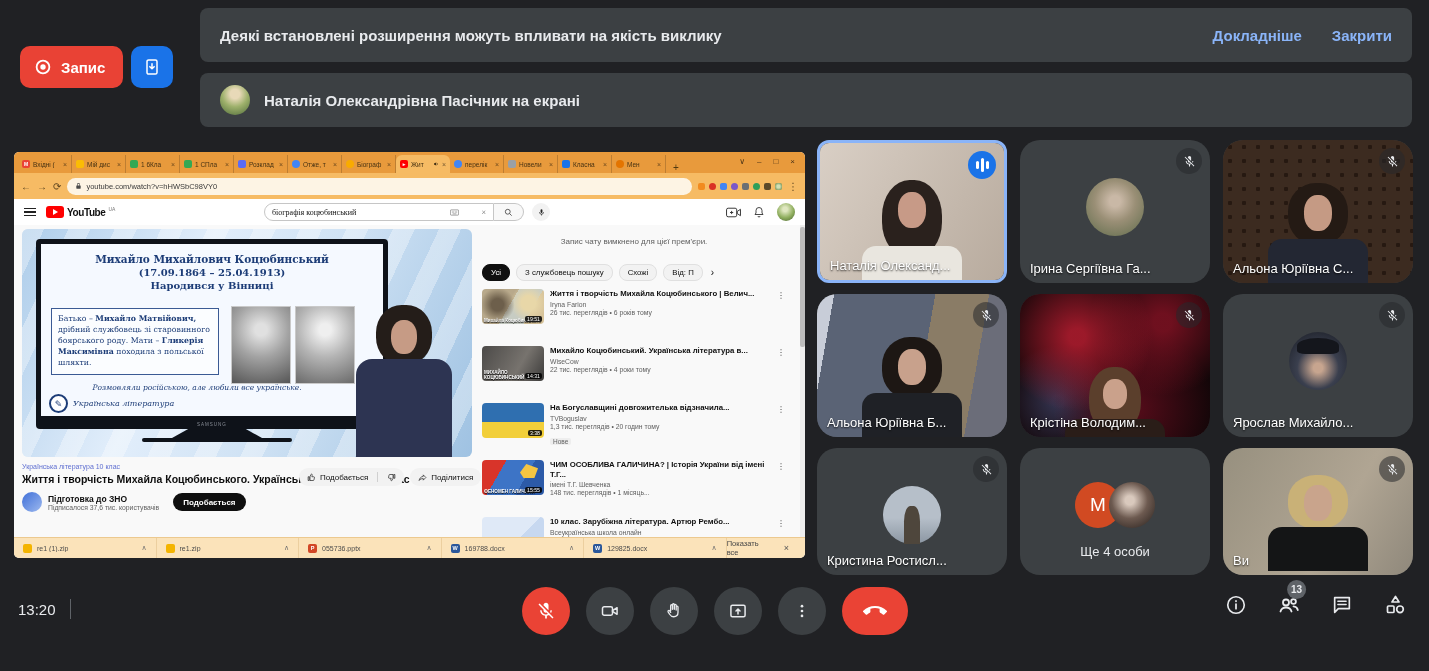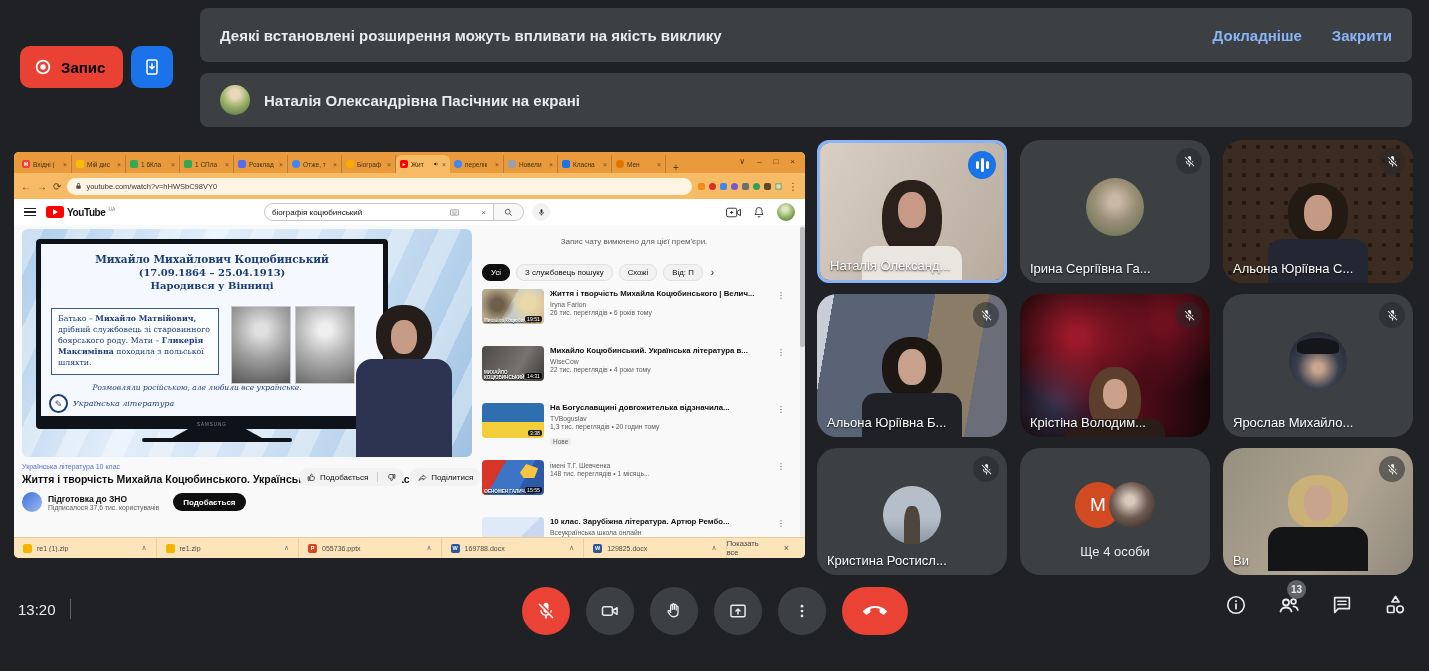--- a/index.html
+++ b/index.html
@@ -3,21 +3,21 @@
 <meta charset="utf-8">
 <style>
   * { margin:0; padding:0; box-sizing:border-box; }
   html,body { background:#202124; }
   body { font-family:"Liberation Sans", sans-serif; }
   .stage { position:relative; width:1429px; height:671px; background:#202124; overflow:hidden; }
 
   
   .record-btn { position:absolute; left:20px; top:46px; height:42px; padding:0 18px 0 14px;
     background:#e94235; border-radius:10px; display:flex; align-items:center; gap:9px;
-    color:#000000; font-size:15px; font-weight:700; cursor:pointer; }
+    color:#ffffff; font-size:15px; font-weight:700; cursor:pointer; }
   .capture-btn { position:absolute; left:131px; top:46px; width:42px; height:42px;
     background:#1a73e8; border-radius:10px; display:flex; align-items:center; justify-content:center; cursor:pointer; }
   .notif { position:absolute; left:200px; right:17px; height:54px; background:#3c4043;
     border-radius:8px; display:flex; align-items:center; padding:0 20px; color:#e8eaed; font-size:15px; }
   .notif.one { top:8px; font-weight:600; }
   .notif.two { top:73px; font-weight:600; }
   .notif .links { margin-left:auto; display:flex; gap:30px; }
   .notif .links span { color:#8ab4f8; font-weight:600; cursor:pointer; }
   .notif .p-avatar { width:30px; height:30px; border-radius:50%; margin-right:14px; flex:0 0 auto;
     background: radial-gradient(circle at 50% 30%, #e8d9b8 18%, #9db06b 50%, #4f6b3a 100%); }
@@ -52,21 +52,21 @@
     display:flex; align-items:center; padding:0 10px; }
   .burger { width:12px; display:flex; flex-direction:column; gap:2px; margin-right:10px; cursor:pointer; }
   .burger i { height:1.5px; background:#222; display:block; }
   .yt-logo { display:flex; align-items:center; gap:3px; cursor:pointer; }
   .yt-play { width:18px; height:12px; background:#ff0000; border-radius:3px; display:flex; align-items:center; justify-content:center; }
   .yt-play:after { content:""; border-left:5px solid #fff; border-top:3px solid transparent; border-bottom:3px solid transparent; }
   .yt-word { font-size:10px; font-weight:700; letter-spacing:-0.4px; color:#111; }
   .yt-ua { font-size:5px; color:#777; align-self:flex-start; }
   .searchwrap { position:absolute; left:250px; display:flex; align-items:center; }
   .searchbox { width:230px; height:18px; border:1px solid #c6c6c6; border-radius:9px 0 0 9px; background:#fff;
-    display:flex; align-items:center; padding:0 7px; gap:22px; font-size:8px; color:#111; cursor:text; }
+    display:flex; align-items:center; padding:0 7px; gap:22px; font-size:8px; color:#111; cursor:text;font-family:Liberation Serif, serif; }
   .searchbox .q { flex:1; white-space:nowrap; overflow:hidden; }
   .searchbtn { width:30px; height:18px; background:#f8f8f8; border:1px solid #c6c6c6; border-left:none;
     border-radius:0 9px 9px 0; display:flex; align-items:center; justify-content:center; cursor:pointer; }
   .micbtn { width:18px; height:18px; border-radius:50%; background:#f2f2f2; margin-left:8px;
     display:flex; align-items:center; justify-content:center; cursor:pointer; }
   .yt-right { margin-left:auto; display:flex; align-items:center; gap:12px; }
   .yt-avatar { width:18px; height:18px; border-radius:50%;
     background: radial-gradient(circle at 45% 35%, #dfe7c0 15%, #8fae5e 55%, #47602f 100%); cursor:pointer; }
 
   .yt-body { position:absolute; left:0; top:73px; right:0; bottom:21px; background:#f9f9f9; }
@@ -510,20 +510,21 @@
             <span class="vb">Нове</span>
           </span>
           <span class="kebab">⋮</span>
         </div>
         <div class="vrow">
           <span class="thumb th4">
               <span class="tt">ФЕНОМЕН ГАЛИЧИНИ</span>
               <span class="dur">15:55</span>
             </span>
           <span class="vinfo">
+            <div class="vt">ЧИМ ОСОБЛИВА ГАЛИЧИНА? | Історія України від імені Т.Г...</div>
             <div class="vc">імені Т.Г. Шевченка</div>
             <div class="vm">148 тис. переглядів • 1 місяць...</div>
           </span>
           <span class="kebab">⋮</span>
         </div>
         <div class="vrow">
           <span class="thumb th5">
               <span class="tt">ЗАРУБІЖНА ЛІТЕРАТУРА</span>
               <span class="dur">9:42</span>
             </span>

